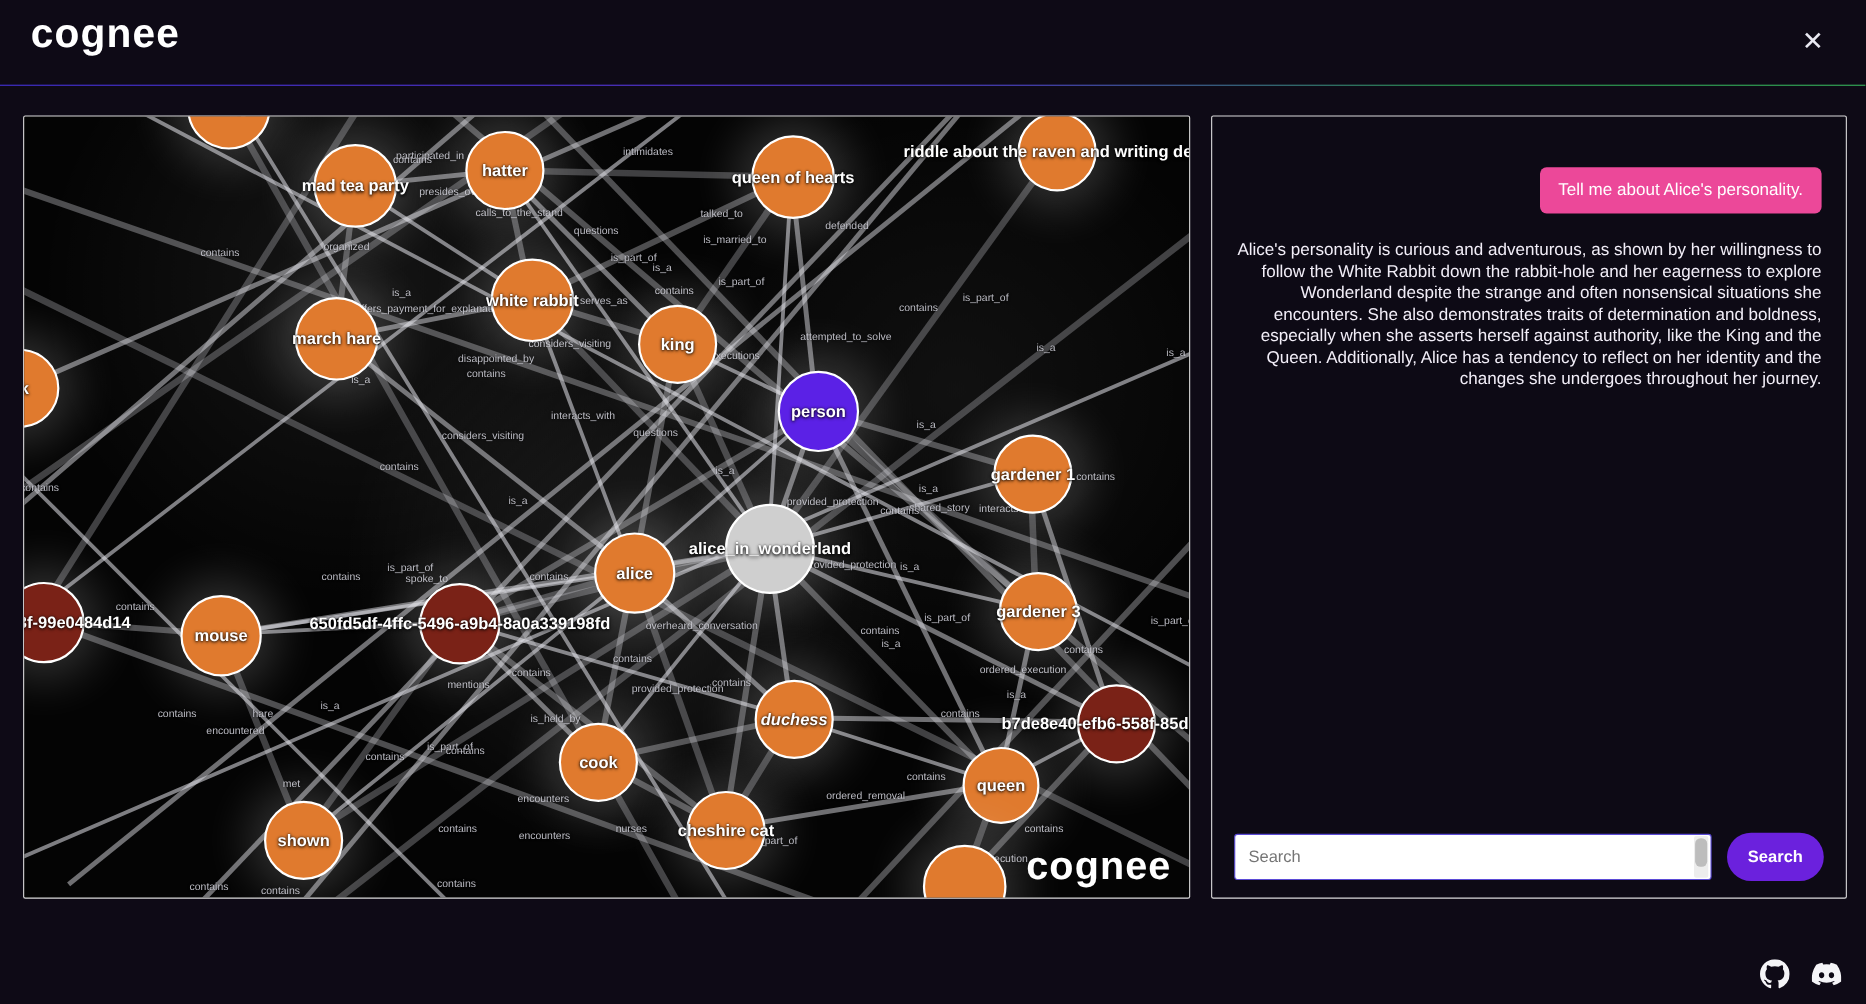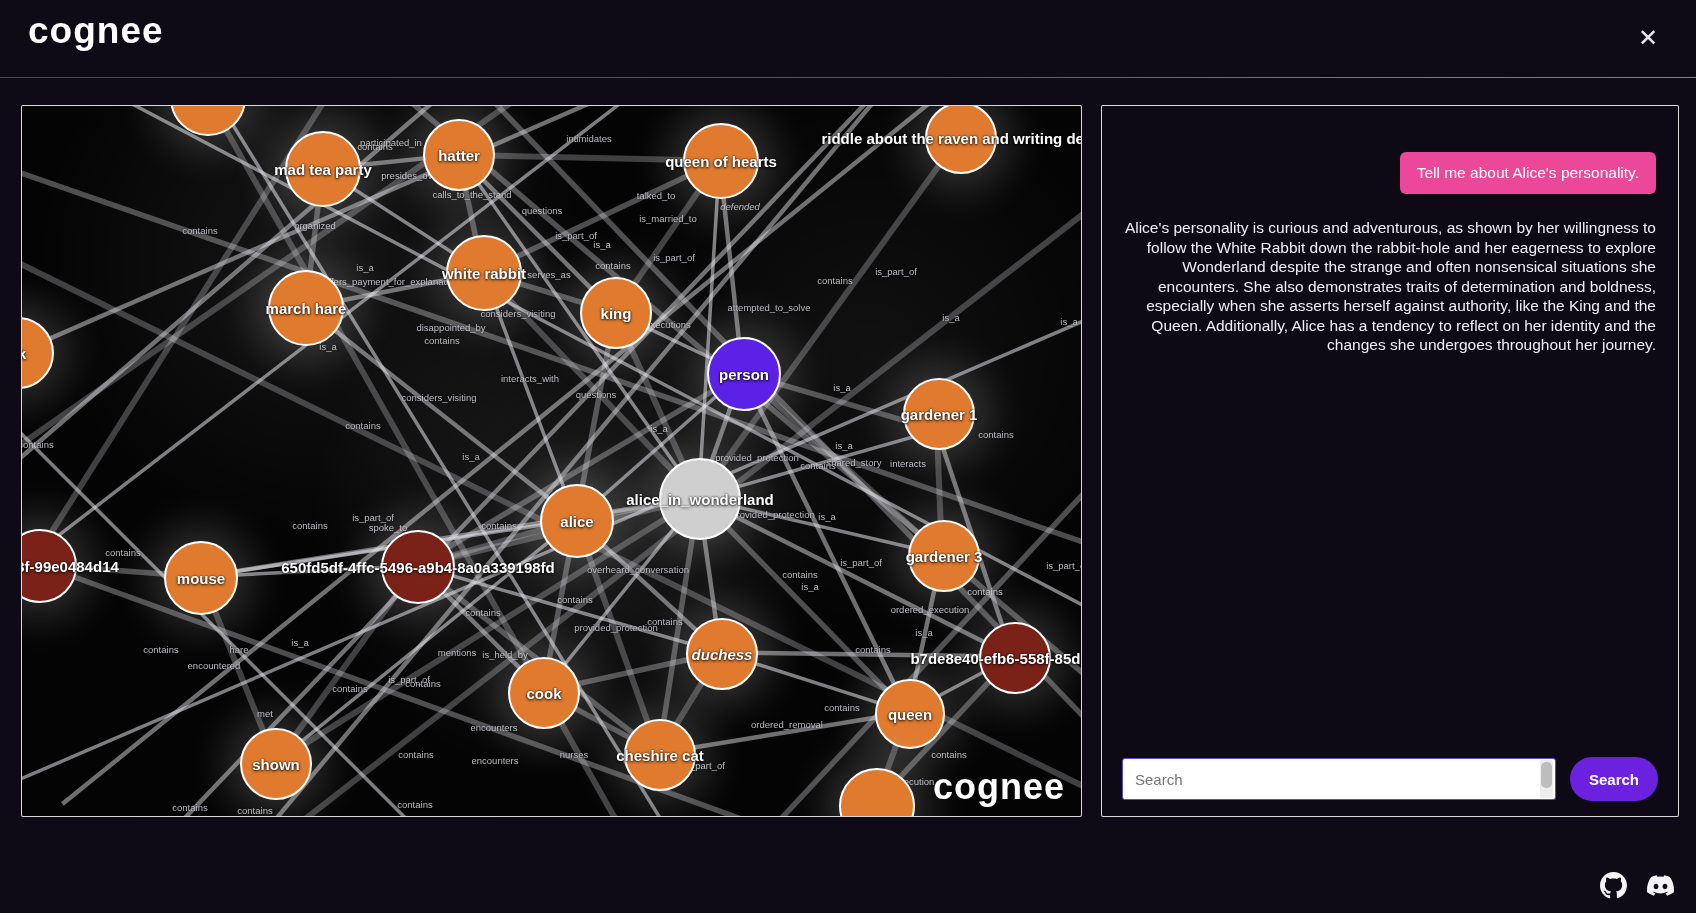--- a/index.html
+++ b/index.html
@@ -230,21 +230,21 @@
       </div>
       <div class="node entity" style="left: 246px; top: 164px; height: 76px; width: 76px;">
         <span class="node-label">march hare</span>
       </div>
       <div class="node entity" style="left: 558px; top: 171px; height: 72px; width: 72px;">
         <span class="node-label">king</span>
       </div>
       <div class="node class" style="left: 685px; top: 231px; height: 74px; width: 74px;">
         <span class="node-label">person</span>
       </div>
-      <div class="node entity" style="left: 881px; top: 272px; height: 72px; width: 72px;">
+      <div class="node entity" style="left: 881px; top: 289px; height: 72px; width: 72px;">
         <span class="node-label">gardener 1</span>
       </div>
       <div class="node entity" style="left: 518px; top: 378px; height: 74px; width: 74px;">
         <span class="node-label">alice</span>
       </div>
       <div class="node summary" style="left: 637px; top: 352px; height: 82px; width: 82px;">
         <span class="node-label">alice_in_wonderland</span>
       </div>
       <div class="node entity" style="left: 142px; top: 435px; height: 74px; width: 74px;">
         <span class="node-label">mouse</span>
@@ -281,21 +281,21 @@
   <div id="labels-layer">
       <span class="edge-label" style="left: 178px; top: 124px;">contains</span>
       <span class="edge-label" style="left: 369px; top: 36px;">participated_in</span>
       <span class="edge-label" style="left: 353px; top: 40px;">contains</span>
       <span class="edge-label" style="left: 389px; top: 69px;">presides_over</span>
       <span class="edge-label" style="left: 450px; top: 88px;">calls_to_the_stand</span>
       <span class="edge-label" style="left: 293px; top: 119px;">organized</span>
       <span class="edge-label" style="left: 520px; top: 104px;">questions</span>
       <span class="edge-label" style="left: 567px; top: 32px;">intimidates</span>
       <span class="edge-label" style="left: 634px; top: 89px;">talked_to</span>
-      <span class="edge-label" style="left: 718px; top: 100px; font-style: italic;">defended</span>
+      <span class="edge-label" style="left: 748px; top: 100px;">defended</span>
       <span class="edge-label" style="left: 646px; top: 112px;">is_married_to</span>
       <span class="edge-label" style="left: 554px; top: 129px;">is_part_of</span>
       <span class="edge-label" style="left: 580px; top: 138px;">is_a</span>
       <span class="edge-label" style="left: 591px; top: 159px;">contains</span>
       <span class="edge-label" style="left: 652px; top: 151px;">is_part_of</span>
       <span class="edge-label" style="left: 813px; top: 174px;">contains</span>
       <span class="edge-label" style="left: 874px; top: 165px;">is_part_of</span>
       <span class="edge-label" style="left: 747px; top: 201px;">attempted_to_solve</span>
       <span class="edge-label" style="left: 929px; top: 211px;">is_a</span>
       <span class="edge-label" style="left: 1047px; top: 215px;">is_a</span>
@@ -319,21 +319,21 @@
       <span class="edge-label" style="left: 735px; top: 351px;">provided_protection</span>
       <span class="edge-label" style="left: 637px; top: 322px;">is_a</span>
       <span class="edge-label" style="left: 341px; top: 319px;">contains</span>
       <span class="edge-label" style="left: 14px; top: 338px;">contains</span>
       <span class="edge-label" style="left: 449px; top: 350px;">is_a</span>
       <span class="edge-label" style="left: 351px; top: 411px;">is_part_of</span>
       <span class="edge-label" style="left: 366px; top: 421px;">spoke_to</span>
       <span class="edge-label" style="left: 288px; top: 419px;">contains</span>
       <span class="edge-label" style="left: 477px; top: 419px;">contains</span>
       <span class="edge-label" style="left: 101px; top: 446px;">contains</span>
-      <span class="edge-label" style="left: 404px; top: 546px; margin-left: 31px;">mentions</span>
+      <span class="edge-label" style="left: 404px; top: 517px;">mentions</span>
       <span class="edge-label" style="left: 461px; top: 506px;">contains</span>
       <span class="edge-label" style="left: 278px; top: 536px;">is_a</span>
       <span class="edge-label" style="left: 217px; top: 543px;">hare</span>
       <span class="edge-label" style="left: 139px; top: 543px;">contains</span>
       <span class="edge-label" style="left: 192px; top: 559px;">encountered</span>
       <span class="edge-label" style="left: 243px; top: 607px;">met</span>
       <span class="edge-label" style="left: 467px; top: 548px; margin-left: 16px;">is_held_by</span>
       <span class="edge-label" style="left: 387px; top: 573px;">is_part_of</span>
       <span class="edge-label" style="left: 401px; top: 577px;">contains</span>
       <span class="edge-label" style="left: 328px; top: 582px;">contains</span>

